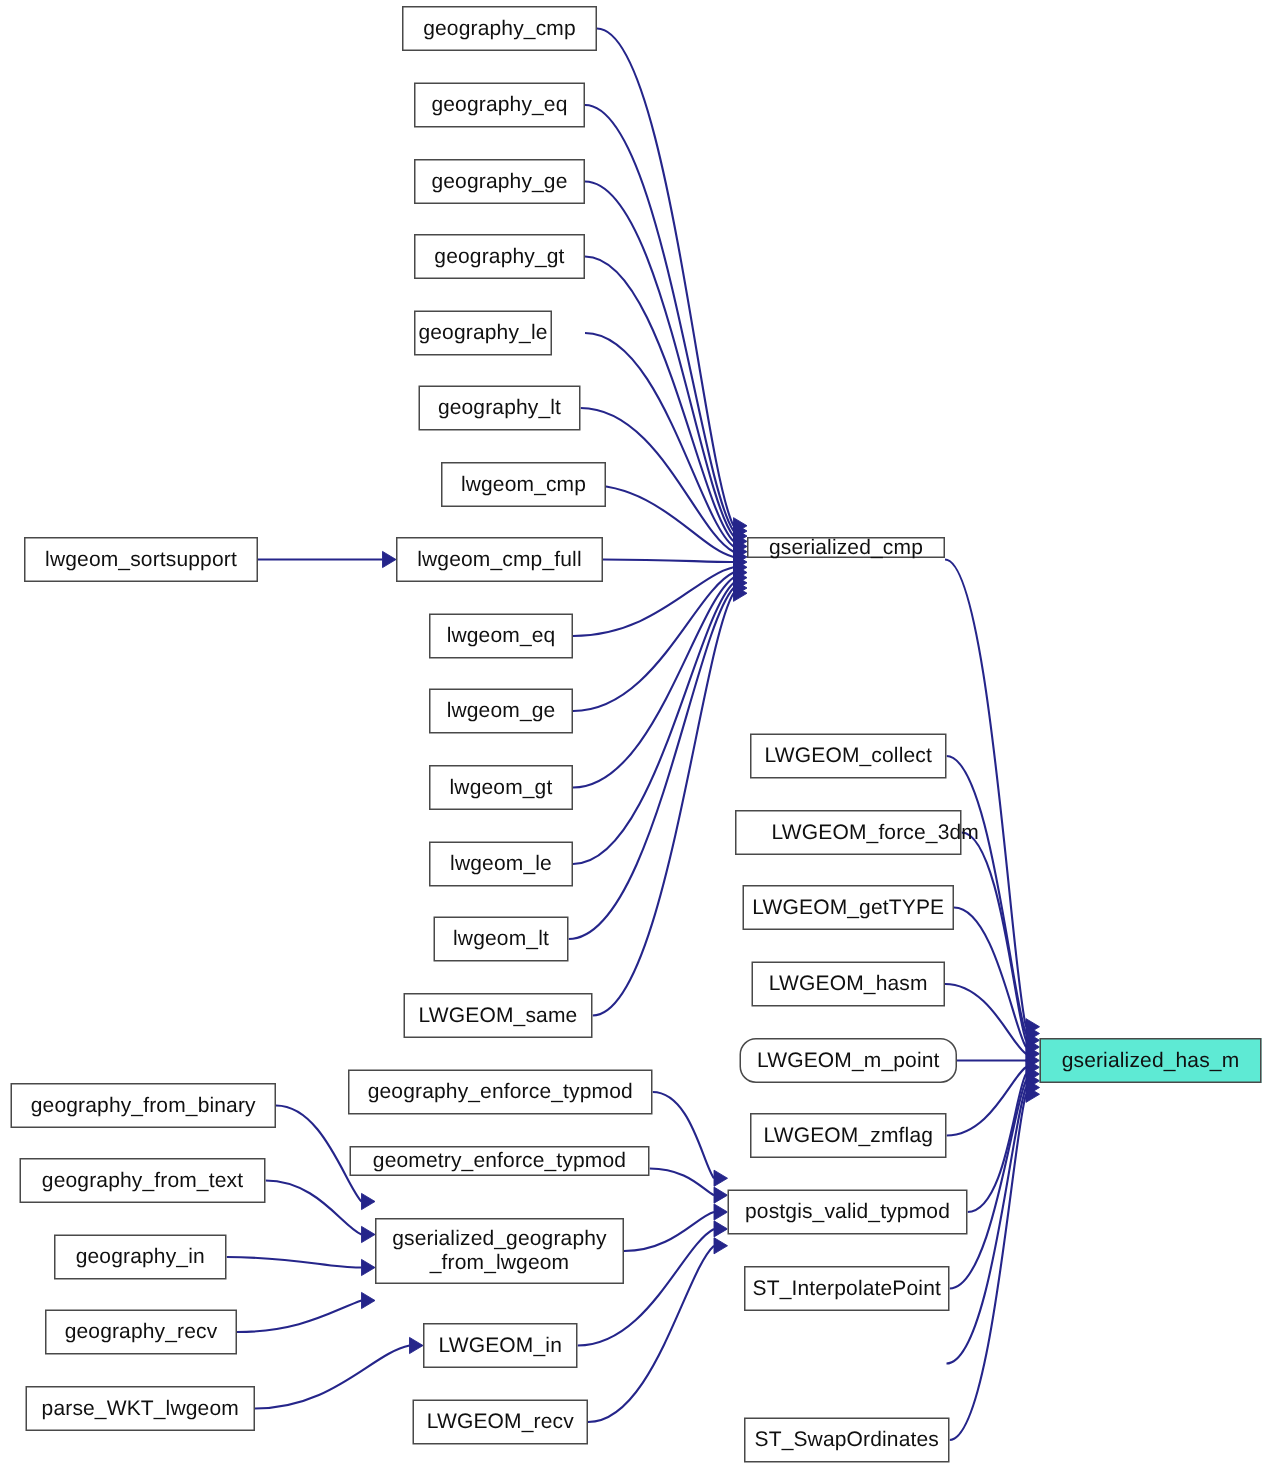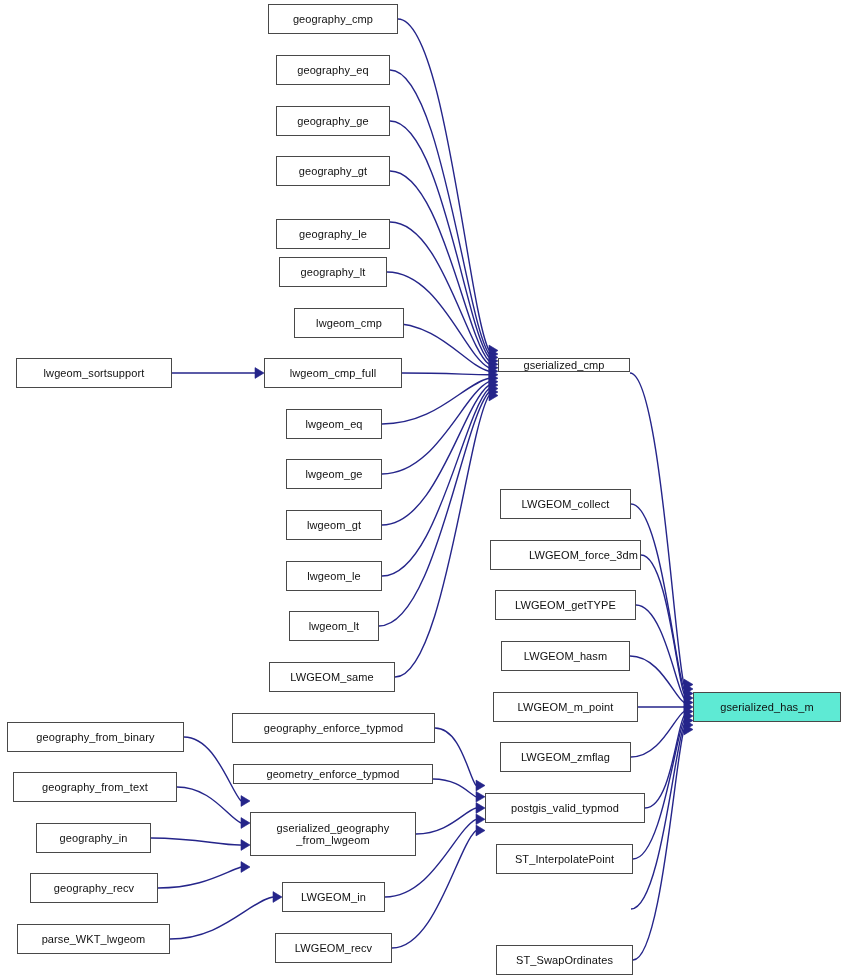--- a/index.html
+++ b/index.html
@@ -38,21 +38,21 @@
   .node {
     position: absolute;
     box-sizing: border-box;
     border: 1.4px solid #494949;
     background: #ffffff;
     color: #101010;
     display: flex;
     align-items: center;
     justify-content: center;
     text-align: center;
-    font-size: 11px;
+    font-size: 14px;
     line-height: 1.12;
     letter-spacing: 0.1px;
     white-space: pre;
     z-index: 2;
   }
   .node.highlight {
     background: #5eead4;
   }
   .node-label {
     display: block;
@@ -134,37 +134,37 @@
       <polygon points="485.0,808.0 476.0,802.6 476.0,813.4" class="arrowhead"></polygon>
       <path d="M385.0,897.0 C431.8,897.0 454.8,829.9 476.0,819.3" class="edge"></path>
       <polygon points="485.0,819.3 476.0,813.9 476.0,824.6" class="arrowhead"></polygon>
       <path d="M392.0,948.0 C435.5,948.0 456.9,847.3 476.0,830.5" class="edge"></path>
       <polygon points="485.0,830.5 476.0,825.1 476.0,835.9" class="arrowhead"></polygon>
     </svg>
 <div class="node" style="left: 268px; top: 4px; width: 130px; height: 30px;"><span class="node-label">geography_cmp</span></div>
     <div class="node" style="left: 276px; top: 55px; width: 114px; height: 30px;"><span class="node-label">geography_eq</span></div>
     <div class="node" style="left: 276px; top: 106px; width: 114px; height: 30px;"><span class="node-label">geography_ge</span></div>
     <div class="node" style="left: 276px; top: 156px; width: 114px; height: 30px;"><span class="node-label">geography_gt</span></div>
-    <div class="node" style="left: 276px; top: 207px; width: 114px; height: 30px; margin-top: 12px;"><span class="node-label">geography_le</span></div>
+    <div class="node" style="left: 276px; top: 207px; width: 92px; height: 30px;"><span class="node-label">geography_le</span></div>
     <div class="node" style="left: 279px; top: 257px; width: 108px; height: 30px;"><span class="node-label">geography_lt</span></div>
     <div class="node" style="left: 294px; top: 308px; width: 110px; height: 30px;"><span class="node-label">lwgeom_cmp</span></div>
     <div class="node" style="left: 16px; top: 358px; width: 156px; height: 30px;"><span class="node-label">lwgeom_sortsupport</span></div>
     <div class="node" style="left: 264px; top: 358px; width: 138px; height: 30px;"><span class="node-label">lwgeom_cmp_full</span></div>
     <div class="node" style="left: 498px; top: 358px; width: 132px; height: 14px;"><span class="node-label">gserialized_cmp</span></div>
     <div class="node" style="left: 286px; top: 409px; width: 96px; height: 30px;"><span class="node-label">lwgeom_eq</span></div>
     <div class="node" style="left: 286px; top: 459px; width: 96px; height: 30px;"><span class="node-label">lwgeom_ge</span></div>
     <div class="node" style="left: 286px; top: 510px; width: 96px; height: 30px;"><span class="node-label">lwgeom_gt</span></div>
     <div class="node" style="left: 286px; top: 561px; width: 96px; height: 30px;"><span class="node-label">lwgeom_le</span></div>
     <div class="node" style="left: 289px; top: 611px; width: 90px; height: 30px;"><span class="node-label">lwgeom_lt</span></div>
     <div class="node" style="left: 269px; top: 662px; width: 126px; height: 30px;"><span class="node-label">LWGEOM_same</span></div>
     <div class="node" style="left: 500px; top: 489px; width: 131px; height: 30px;"><span class="node-label">LWGEOM_collect</span></div>
     <div class="node" style="left: 490px; top: 540px; width: 151px; height: 30px; padding-left: 36px;"><span class="node-label">LWGEOM_force_3dm</span></div>
     <div class="node" style="left: 495px; top: 590px; width: 141px; height: 30px;"><span class="node-label">LWGEOM_getTYPE</span></div>
     <div class="node" style="left: 501px; top: 641px; width: 129px; height: 30px;"><span class="node-label">LWGEOM_hasm</span></div>
-    <div class="node" style="left: 493px; top: 692px; width: 145px; height: 30px;"><span class="node-label">LWGEOM_m_point</span></div>
+    <div class="node" style="left: 493px; top: 692px; width: 145px; height: 30px; border-radius: 11px;"><span class="node-label">LWGEOM_m_point</span></div>
     <div class="node" style="left: 500px; top: 742px; width: 131px; height: 30px;"><span class="node-label">LWGEOM_zmflag</span></div>
     <div class="node highlight" style="left: 693px; top: 692px; width: 148px; height: 30px;"><span class="node-label">gserialized_has_m</span></div>
     <div class="node" style="left: 7px; top: 722px; width: 177px; height: 30px;"><span class="node-label">geography_from_binary</span></div>
     <div class="node" style="left: 13px; top: 772px; width: 164px; height: 30px;"><span class="node-label">geography_from_text</span></div>
     <div class="node" style="left: 36px; top: 823px; width: 115px; height: 30px;"><span class="node-label">geography_in</span></div>
     <div class="node" style="left: 30px; top: 873px; width: 128px; height: 30px;"><span class="node-label">geography_recv</span></div>
     <div class="node" style="left: 17px; top: 924px; width: 153px; height: 30px;"><span class="node-label">parse_WKT_lwgeom</span></div>
     <div class="node" style="left: 232px; top: 713px; width: 203px; height: 30px;"><span class="node-label">geography_enforce_typmod</span></div>
     <div class="node" style="left: 233px; top: 764px; width: 200px; height: 20px;"><span class="node-label">geometry_enforce_typmod</span></div>
     <div class="node" style="left: 250px; top: 812px; width: 166px; height: 44px;"><span class="node-label">gserialized_geography

